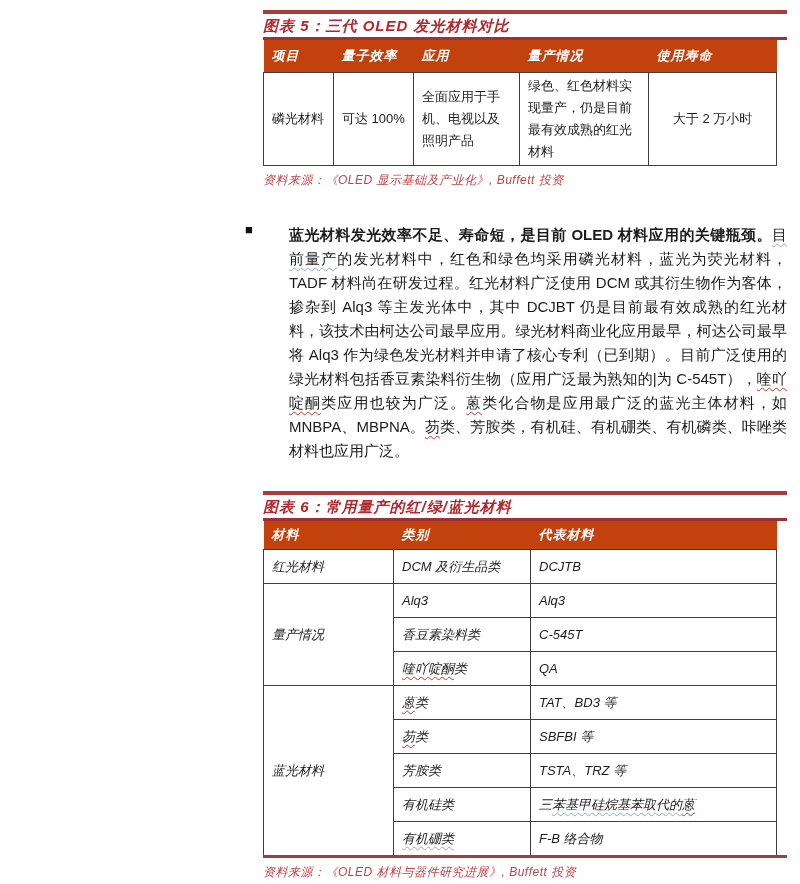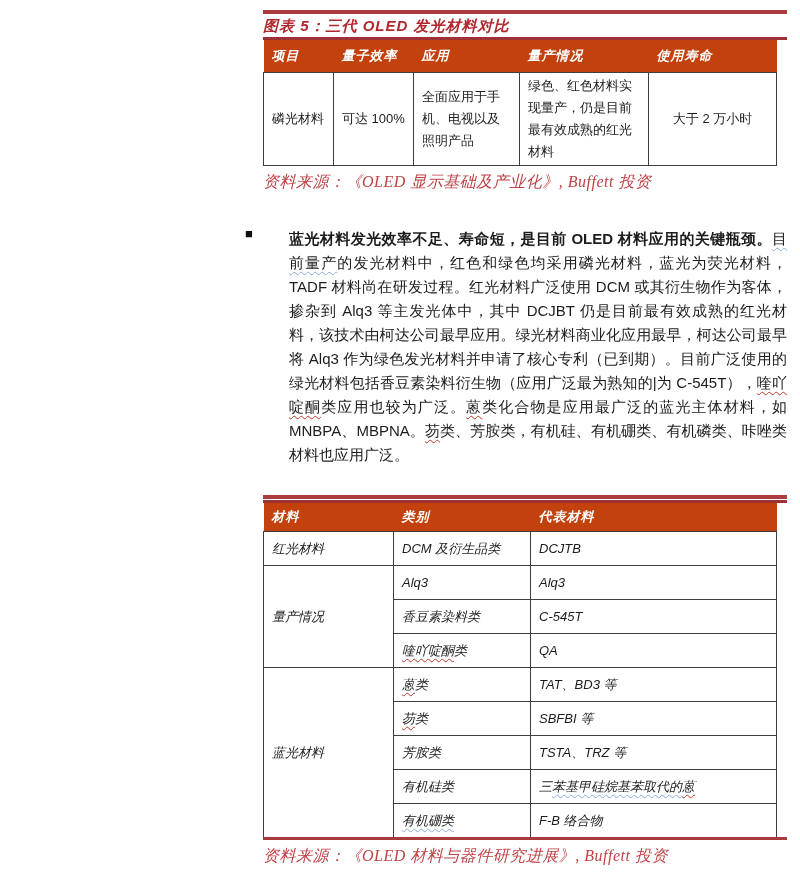--- a/index.html
+++ b/index.html
@@ -21,21 +21,21 @@
   #t5 tr.r0 td{height:46px;}
   #t5 tr.r1 td{height:62px;}
   #t5 tr.r2 td{height:66px;}
   #t5 td.c4{text-align:center;}
   #t6 th{height:20px;}
   #t6 td{padding:4px 8px;height:25px;line-height:25px;font-style:italic;}
   #t6 tr:last-child td{border-bottom:none;}
   #t6 td.no-bb{border-bottom:none;}
   .rule-bottom{height:3px;background:#a8393d;}
 
-  .source{margin:6px 0 0 0;font-size:16px;color:#bf4246;font-style:italic;letter-spacing:0.5px;font-family:Liberation Serif, serif;}
+  .source{margin:6px 0 0 0;font-size:12px;color:#bf4246;font-style:italic;letter-spacing:0.5px;}
 
   .para{display:flex;margin:28px 0 0 -18px;width:548px;}
   .bullet{width:38px;font-size:13px;line-height:25px;color:#111;flex:none;}
   .para p{margin:6px;width:510px;font-size:15px;line-height:24px;text-align:justify;
           text-justify:inter-ideograph;}
   .seg-bold{font-weight:bold;}
   .wavy-red{text-decoration:underline;text-decoration-style:wavy;text-decoration-color:#c0392b;
             text-decoration-thickness:1px;text-underline-offset:3px;}
   .wavy-blue{text-decoration:underline;text-decoration-style:wavy;text-decoration-color:#8ea9d8;
              text-decoration-thickness:1px;text-underline-offset:3px;}
@@ -91,20 +91,21 @@
       <p class="source">资料来源：《OLED 显示基础及产业化》, Buffett 投资</p>
     </section>
 
     <section class="para">
       <span class="bullet">■</span>
       <p><span class="seg-bold">蓝光材料发光效率不足、寿命短，是目前 OLED 材料应用的关键瓶颈。</span><span class="wavy-blue">目前量产</span><span>的发光材料中，红色和绿色均采用磷光材料，蓝光为荧光材料，TADF 材料尚在研发过程。红光材料广泛使用 DCM 或其衍生物作为客体，掺杂到 Alq3 等主发光体中，其中 DCJBT 仍是目前最有效成熟的红光材料，该技术由柯达公司最早应用。绿光材料商业化应用最早，柯达公司最早将 Alq3 作为绿色发光材料并申请了核心专利（已到期）。目前广泛使用的绿光材料包括香豆素染料衍生物（应用广泛最为熟知的|为 C-545T），</span><span class="wavy-red">喹吖啶酮</span><span>类应用也较为广泛。</span><span class="wavy-red">蒽</span><span>类化合物是应用最广泛的蓝光主体材料，如 MNBPA、MBPNA。</span><span class="wavy-red">芴</span><span>类、芳胺类，有机硅、有机硼类、有机磷类、咔唑类材料也应用广泛。</span></p>
     </section>
 
     <section class="fig6">
       <div class="rule-thick"></div>
+      <h2 class="fig-title">图表 6：常用量产的红/绿/蓝光材料</h2>
       <div class="rule-thin"></div>
       <table class="rpt" id="t6">
         <colgroup>
           <col style="width:130px">
             <col style="width:137px">
             <col style="width:246px">
         </colgroup>
         <thead>
           <tr>
             <th>材料</th>

